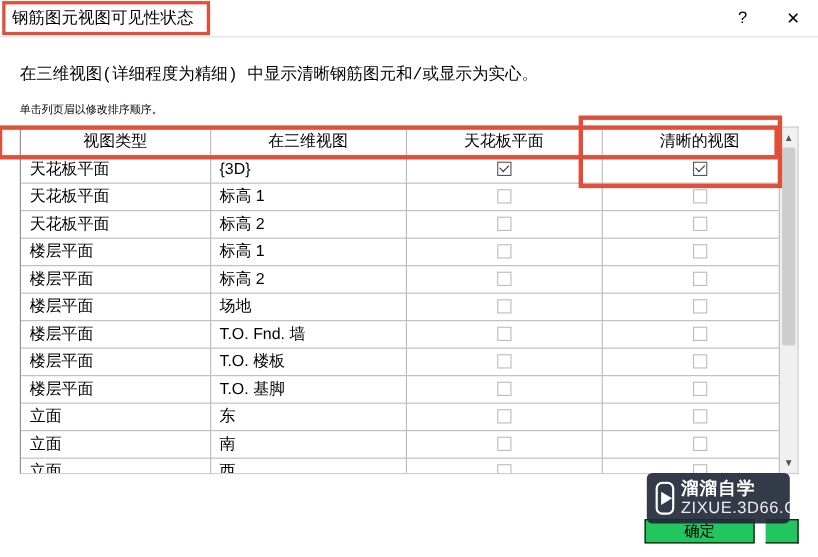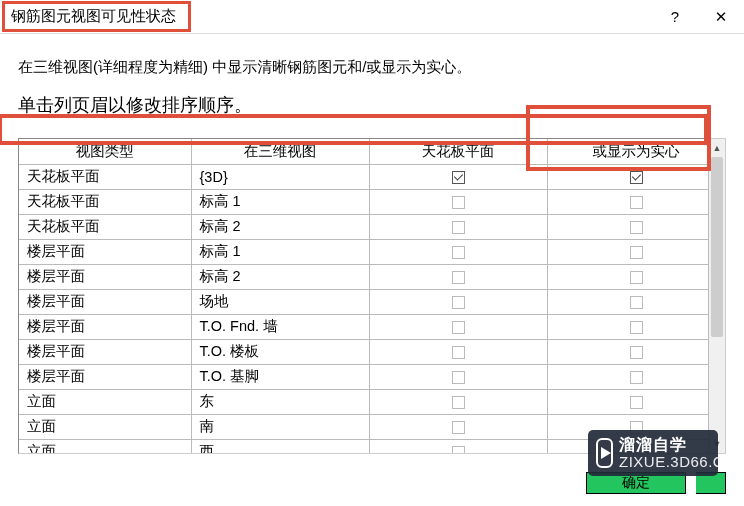--- a/index.html
+++ b/index.html
@@ -26,22 +26,22 @@
   .title-spacer { flex: 1; }
   .title-btn {
     width: 46px; height: 32px;
     display: flex; align-items: center; justify-content: center;
     font-size: 15px;
     font-family: Arial, sans-serif;
   }
   .content {
     padding: 10px 18px 8px 18px;
   }
-  .desc { margin: 14px 0 16px 0; font-size: 15px; }
-  .hint { margin-bottom: 21px; font-size: 18px; }
+  .desc { margin: 14px 0 16px 0; font-size: 15px; font-family: Liberation Mono, monospace; }
+  .hint { margin-bottom: 8px; font-size: 10px; }
 
   .table-wrap {
     position: relative;
     height: 316px;
     display: flex;
   }
   .table-scroll {
     flex: 1;
     overflow: hidden;
     border-top: 1px solid #888;
@@ -197,21 +197,21 @@
             <col class="col-type">
               <col class="col-name">
               <col class="col-clear">
               <col class="col-solid">
           </colgroup>
           <thead>
             <tr>
               <th>视图类型</th>
               <th>在三维视图</th>
               <th>天花板平面</th>
-              <th>或显示为实心</th>
+              <th>清晰的视图</th>
             </tr>
           </thead>
           <tbody id="tbody">
               <tr>
                 <td>天花板平面</td>
                 <td>{3D}</td>
                 <td class="center"><span class="cb checked"></span></td>
                 <td class="center"><span class="cb checked"></span></td>
               </tr>
               <tr>

